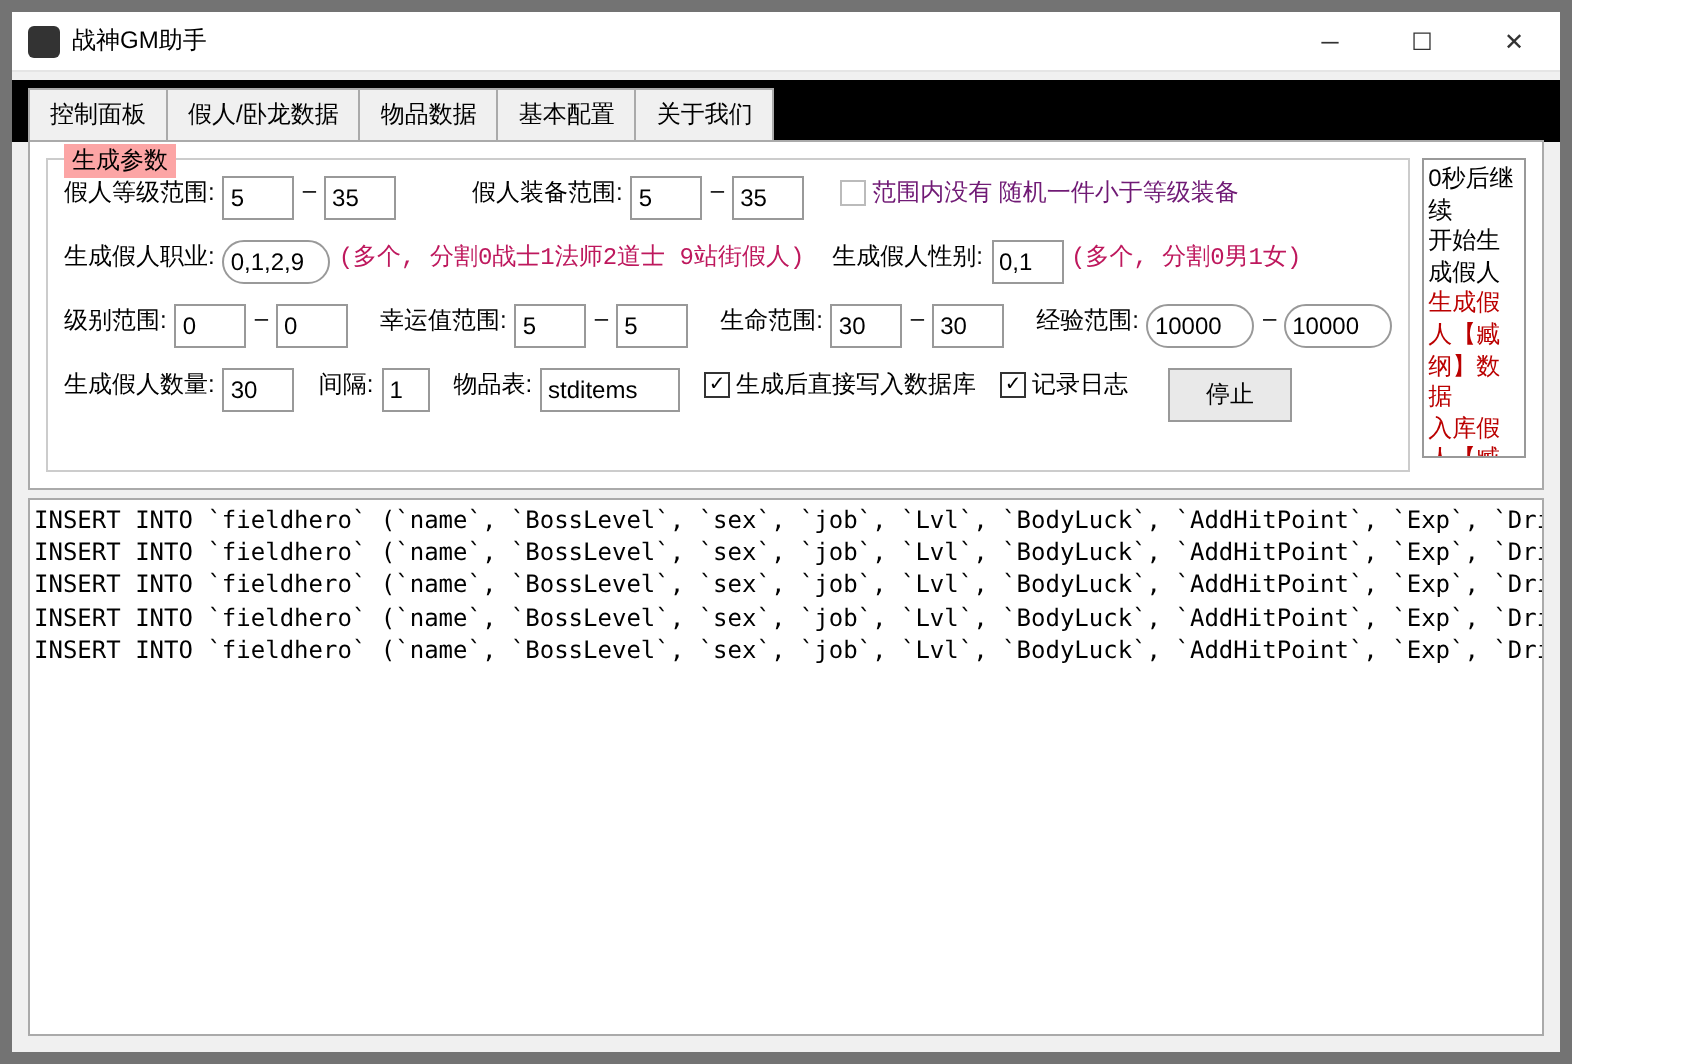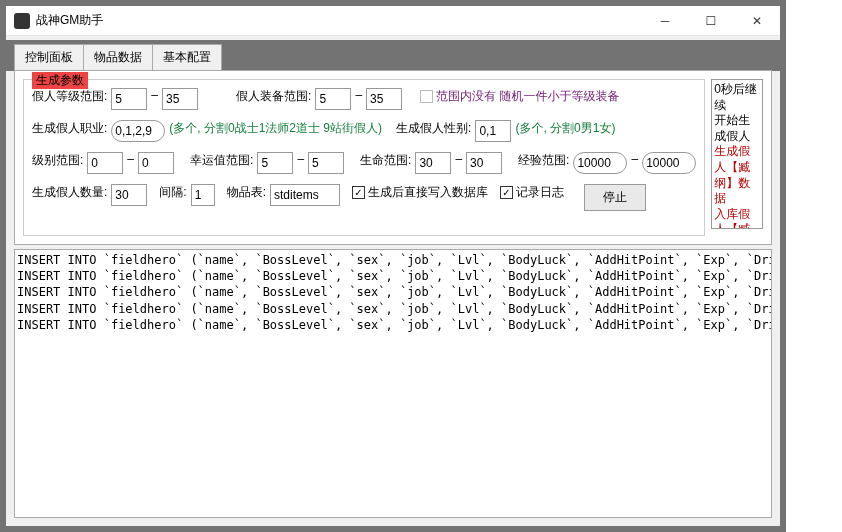--- a/index.html
+++ b/index.html
@@ -3,33 +3,33 @@
 <meta charset="utf-8">
 <style>
 * { box-sizing: border-box; font-family: "Microsoft YaHei", SimSun, sans-serif; font-size: 12px; }
 body { margin: 0; background: #fff; }
 .window { width: 786px; height: 532px; border: 6px solid #737373; display: flex; flex-direction: column; background: #f0f0f0; }
 .titlebar { height: 30px; background: #fff; display: flex; align-items: center; padding-left: 8px; border-bottom: 1px solid #e5e5e5; }
 .titlebar .icon { width: 16px; height: 16px; background: #333; border-radius: 3px; margin-right: 6px; }
 .titlebar .title { flex: 1; }
 .winbtns { display: flex; height: 100%; }
 .winbtn { width: 46px; display: flex; align-items: center; justify-content: center; color: #333; cursor: default; }
-.tabs { display: flex; padding: 4px 8px 0 8px; background: #737373; gap: 0; margin-top: 4px; }
+.tabs { display: flex; padding: 4px 8px 0 8px; background: #000000; gap: 0; margin-top: 4px; }
 .tab { padding: 4px 10px; border: 1px solid #aaa; background: #f0f0f0; margin-right: -1px; cursor: default; position: relative; }
 .tab.active { background: #fff; border-bottom-color: #fff; z-index: 2; }
 .tabcontent { flex: 0 0 auto; background: #fff; border: 1px solid #aaa; margin: -1px 8px 4px 8px; padding: 8px; display: flex; gap: 6px; }
 .fieldset { border: 1px solid #ccc; padding: 8px 8px 8px 8px; position: relative; flex: 1; }
-.fieldset .legend { position: absolute; top: -8px; left: 8px; background: #ef4444; padding: 0 4px; }
+.fieldset .legend { position: absolute; top: -8px; left: 8px; background: #fca5a5; padding: 0 4px; }
 .row { display: flex; align-items: flex-start; gap: 4px; margin-bottom: 10px; flex-wrap: nowrap; white-space: nowrap; }
 .row label { white-space: nowrap; }
 input[type=text] { border: 1px solid #999; padding: 2px 3px; height: 22px; background: #fff; }
 .w30 { width: 36px; }
 .w50 { width: 54px; border-radius: 11px; }
 .w70 { width: 70px; }
-.red { color: #15803d; }
+.red { color: #be185d; font-family: Liberation Mono, monospace; }
 .gray { color: #701a75; }
 .chk { display: inline-flex; align-items: center; gap: 3px; }
 .chk .box { width: 13px; height: 13px; border: 1px solid #333; display: inline-flex; align-items: center; justify-content: center; font-size: 10px; line-height: 1; }
 .chk.disabled .box { border-color: #bbb; }
 .btn { border: 1px solid #999; background: #e9e9e9; padding: 4px 18px; cursor: default; }
 .logbox { width: 192px; border: 1px solid #999; background: #fff; font-size: 12px; overflow-y: scroll; height: 150px; padding: 2px; line-height: 1.3; }
 .logbox .r { color: #b00; }
 .sql { margin: 0 8px 8px 8px; background: #fff; border: 1px solid #aaa; font-family: "SimSun", monospace; font-size: 12px; white-space: pre; overflow: auto; flex: 1; padding: 2px; line-height: 1.35; }
 .sql::-webkit-scrollbar, .logbox::-webkit-scrollbar { width: 17px; height: 17px; }
 .sql::-webkit-scrollbar-track, .logbox::-webkit-scrollbar-track { background: #f0f0f0; }
@@ -45,22 +45,24 @@
     <div class="title">战神GM助手</div>
     <div class="winbtns">
       <div class="winbtn">─</div>
       <div class="winbtn">☐</div>
       <div class="winbtn close">✕</div>
     </div>
   </div>
 
   <div class="tabs" id="tabs">
       <div class="tab">控制面板</div>
+      <div class="tab">假人/卧龙数据</div>
       <div class="tab">物品数据</div>
       <div class="tab">基本配置</div>
+      <div class="tab">关于我们</div>
     </div>
 
   <div class="tabcontent">
     <div class="fieldset">
       <div class="legend">生成参数</div>
 
       <div class="row">
         <label>假人等级范围:</label>
         <input type="text" class="w30" value="5" style="">
         <span>–</span>

